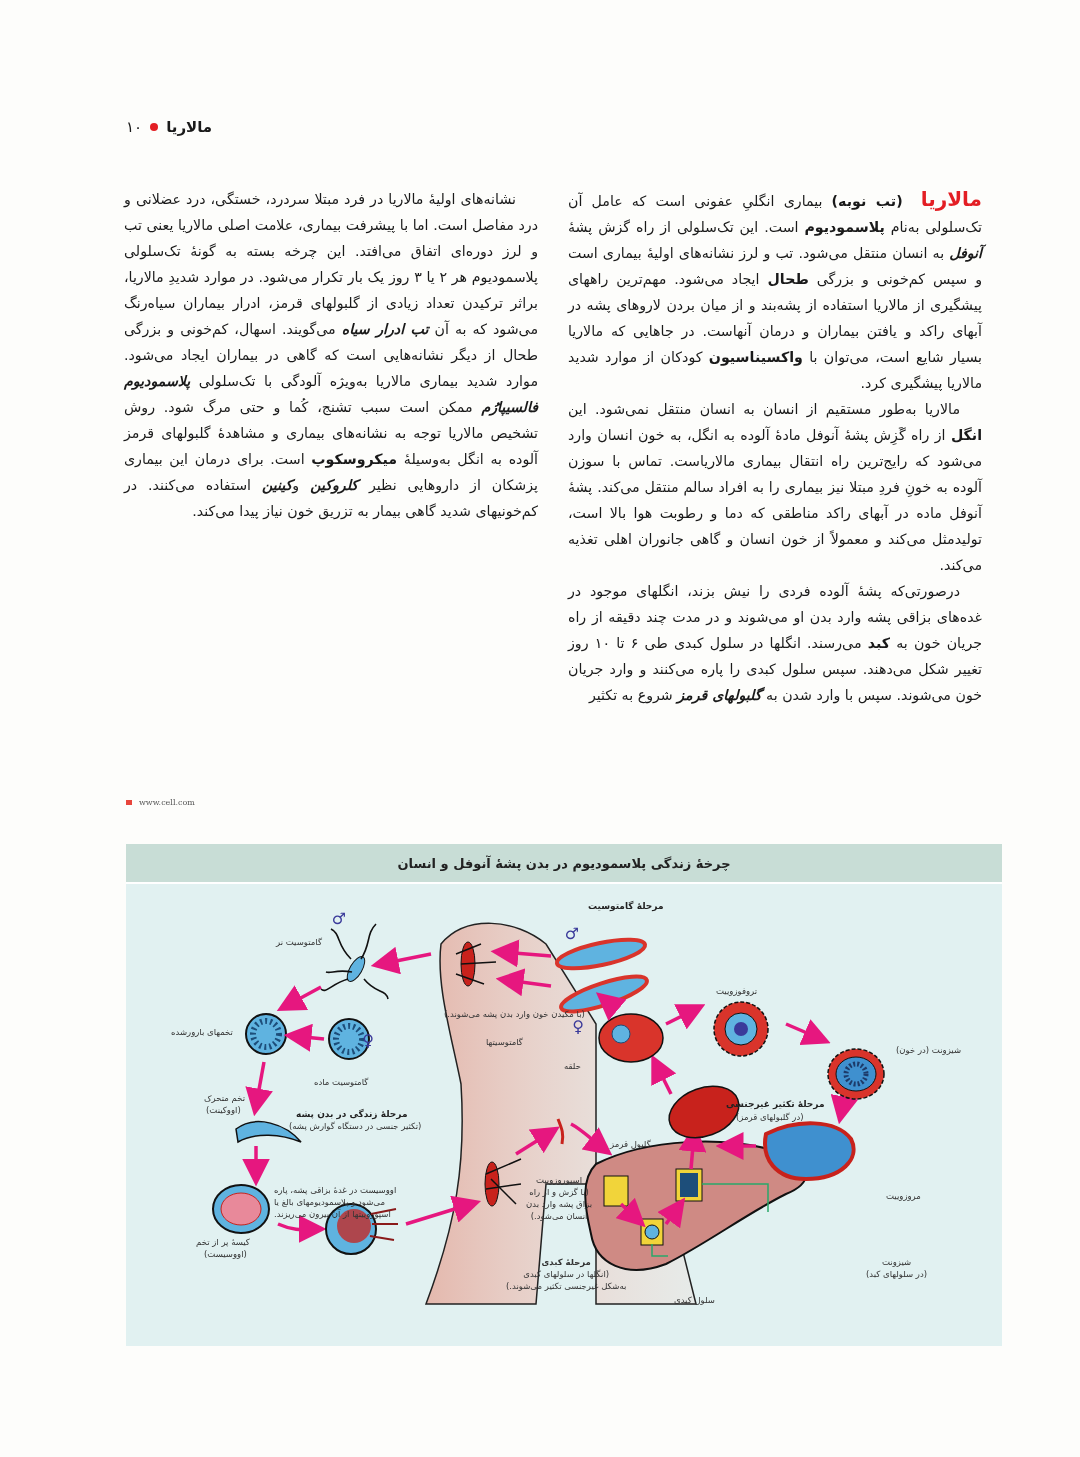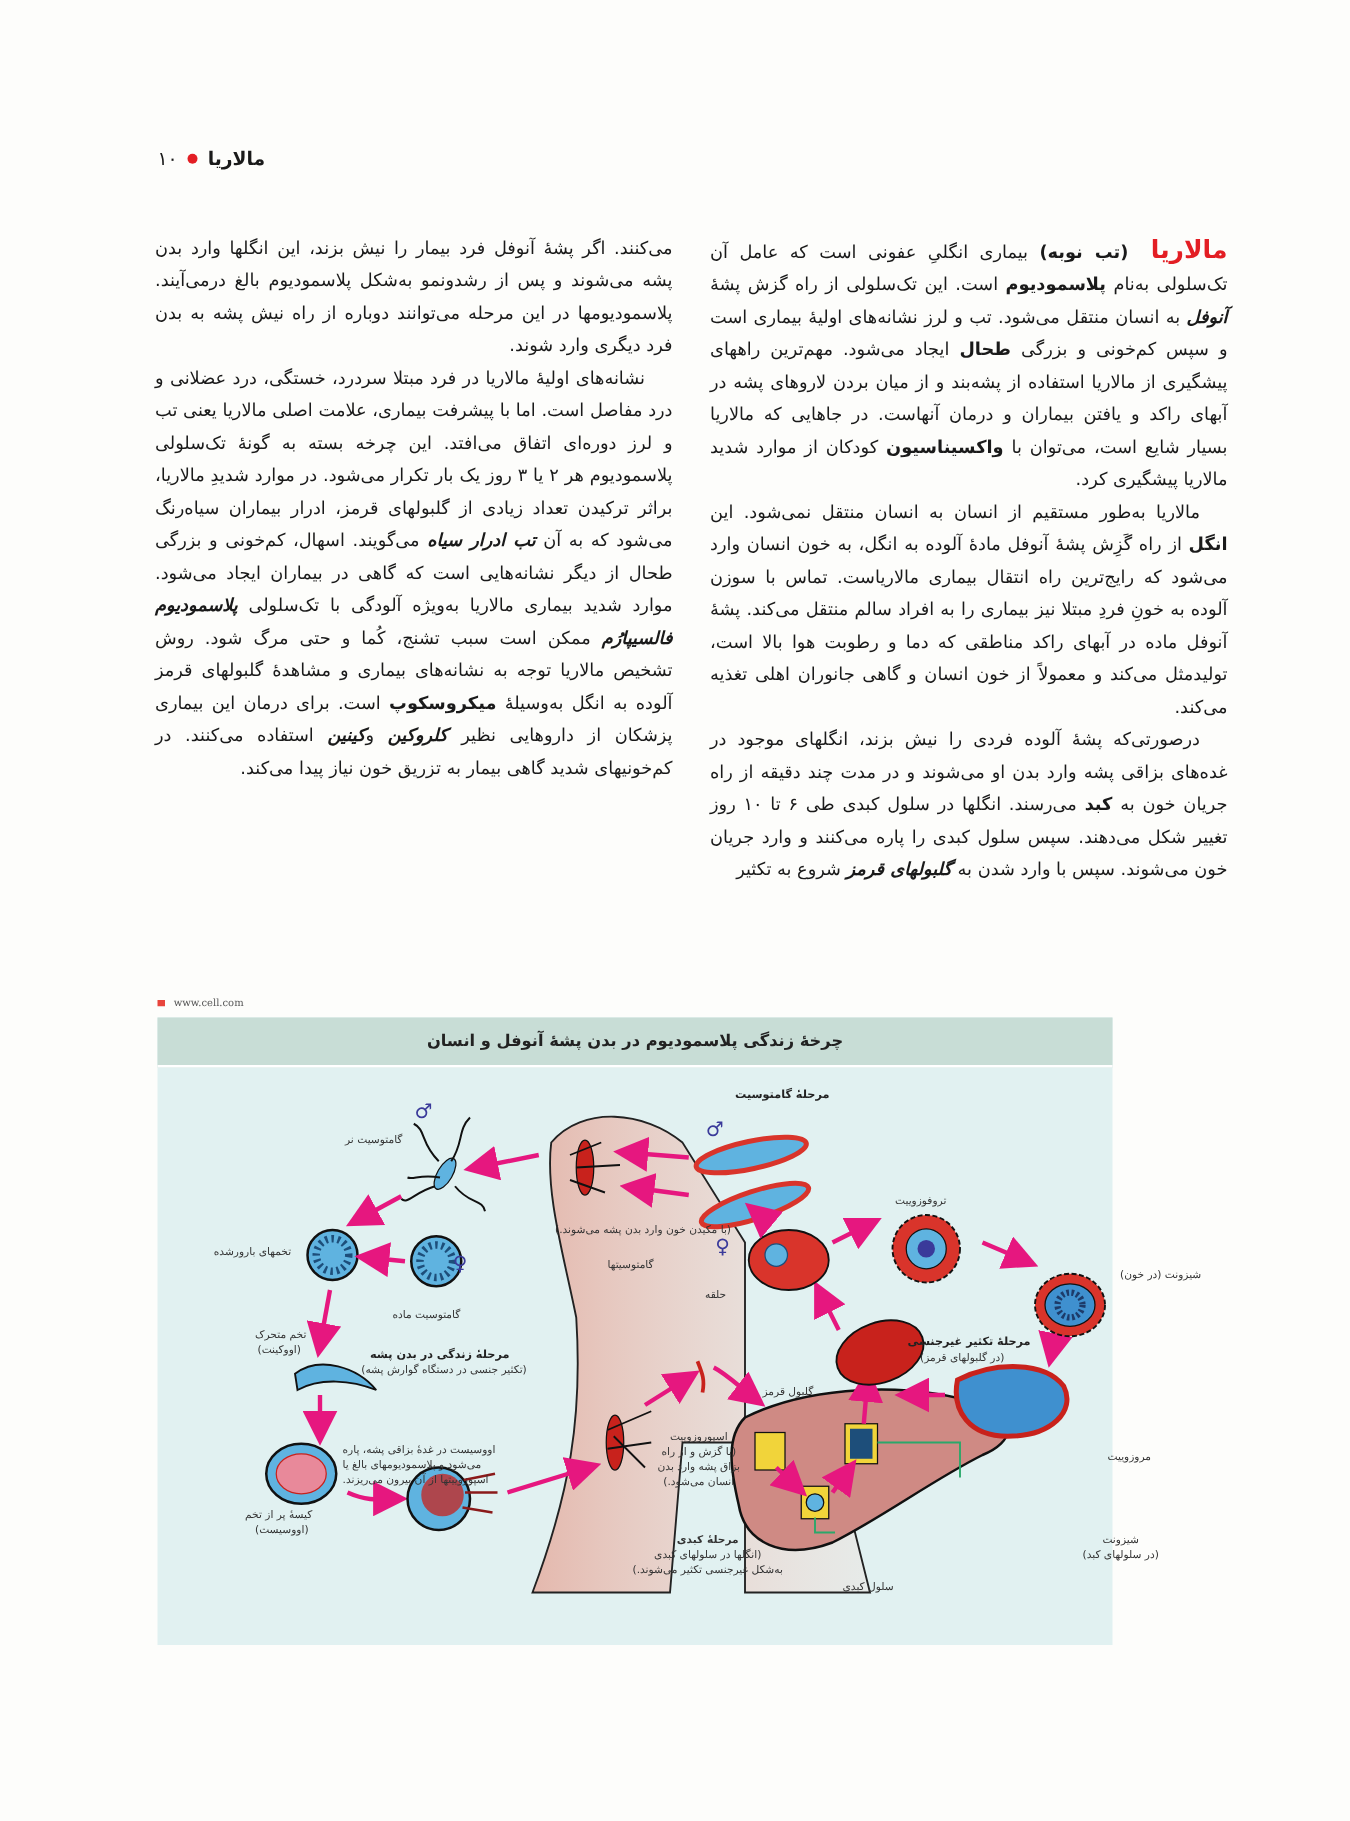--- a/index.html
+++ b/index.html
@@ -30,21 +30,21 @@
   .title-red { color: #e31e24; font-weight: bold; font-size: 20px; margin-left: 18px; }
   b { font-weight: bold; }
   i.bi { font-weight: bold; font-style: italic; }
   .credit {
     position: absolute; top: 798px; left: 126px; direction: ltr;
     font-family: "DejaVu Serif", serif; font-size: 8px; color: #555;
     display: flex; align-items: center; gap: 7px;
   }
   .credit .mark { width: 6px; height: 5px; background: #e8453c; display: inline-block; }
   .figure {
-    position: absolute; top: 814px; left: 126px; width: 764px; height: 502px;
+    position: absolute; top: 844px; left: 126px; width: 876px; height: 502px;
     background: #e1f1f1;
   }
   .figure .fhead {
     height: 38px; background: #c8ddd6; border-bottom: 2px solid #fff;
     display: flex; align-items: center; justify-content: center;
     font-size: 13px; font-weight: bold; direction: rtl; color: #222;
   }
   .figure svg { position: absolute; top: 40px; left: 0; }
   .lbl {
     position: absolute; direction: rtl; font-size: 8.5px; color: #333;
@@ -67,21 +67,20 @@
   </p>
   <p class="ind">
     <span>مالاریا به‌طور مستقیم از انسان به انسان منتقل نمی‌شود. این </span><b>انگل</b><span> از راه گَزِش پشهٔ آنوفل مادهٔ آلوده به انگل، به خون انسان وارد می‌شود که رایج‌ترین راه انتقال بیماری مالاریاست. تماس با سوزن آلوده به خونِ فردِ مبتلا نیز بیماری را به افراد سالم منتقل می‌کند. پشهٔ آنوفل ماده در آبهای راکد مناطقی که دما و رطوبت هوا بالا است، تولیدمثل می‌کند و معمولاً از خون انسان و گاهی جانوران اهلی تغذیه می‌کند.</span>
   </p>
   <p class="ind">
     <span>درصورتی‌که پشهٔ آلوده فردی را نیش بزند، انگلهای موجود در غده‌های بزاقی پشه وارد بدن او می‌شوند و در مدت چند دقیقه از راه جریان خون به </span><b>کبد</b><span> می‌رسند. انگلها در سلول کبدی طی ۶ تا ۱۰ روز تغییر شکل می‌دهند. سپس سلول کبدی را پاره می‌کنند و وارد جریان خون می‌شوند. سپس با وارد شدن به </span><i class="bi">گلبولهای قرمز</i><span> شروع به تکثیر</span>
   </p>
 </div>
 
 <div class="col left">
-  <p>می‌کنند. اگر پشهٔ آنوفل فرد بیمار را نیش بزند، این انگلها وارد بدن پشه می‌شوند و پس از رشدونمو به‌شکل پلاسمودیوم بالغ درمی‌آیند. پلاسمودیومها در این مرحله می‌توانند دوباره از راه نیش پشه به بدن فرد دیگری وارد شوند.</p>
   <p class="ind">
     <span>نشانه‌های اولیهٔ مالاریا در فرد مبتلا سردرد، خستگی، درد عضلانی و درد مفاصل است. اما با پیشرفت بیماری، علامت اصلی مالاریا یعنی تب و لرز دوره‌ای اتفاق می‌افتد. این چرخه بسته به گونهٔ تک‌سلولی پلاسمودیوم هر ۲ یا ۳ روز یک بار تکرار می‌شود. در موارد شدیدِ مالاریا، براثر ترکیدن تعداد زیادی از گلبولهای قرمز، ادرار بیماران سیاه‌رنگ می‌شود که به آن </span><i class="bi">تب ادرار سیاه</i><span> می‌گویند. اسهال، کم‌خونی و بزرگی طحال از دیگر نشانه‌هایی است که گاهی در بیماران ایجاد می‌شود. موارد شدید بیماری مالاریا به‌ویژه آلودگی با تک‌سلولی </span><i class="bi">پلاسمودیوم فالسیپارُم</i><span> ممکن است سبب تشنج، کُما و حتی مرگ شود. روش تشخیص مالاریا توجه به نشانه‌های بیماری و مشاهدهٔ گلبولهای قرمز آلوده به انگل به‌وسیلهٔ </span><b>میکروسکوپ</b><span> است. برای درمان این بیماری پزشکان از داروهایی نظیر </span><i class="bi">کلروکین</i><span> و</span><i class="bi">کینین</i><span> استفاده می‌کنند. در کم‌خونیهای شدید گاهی بیمار به تزریق خون نیاز پیدا می‌کند.</span>
   </p>
 </div>
 
 <div class="credit">
   <span class="mark"></span>
   <span>www.cell.com</span>
 </div>
 

